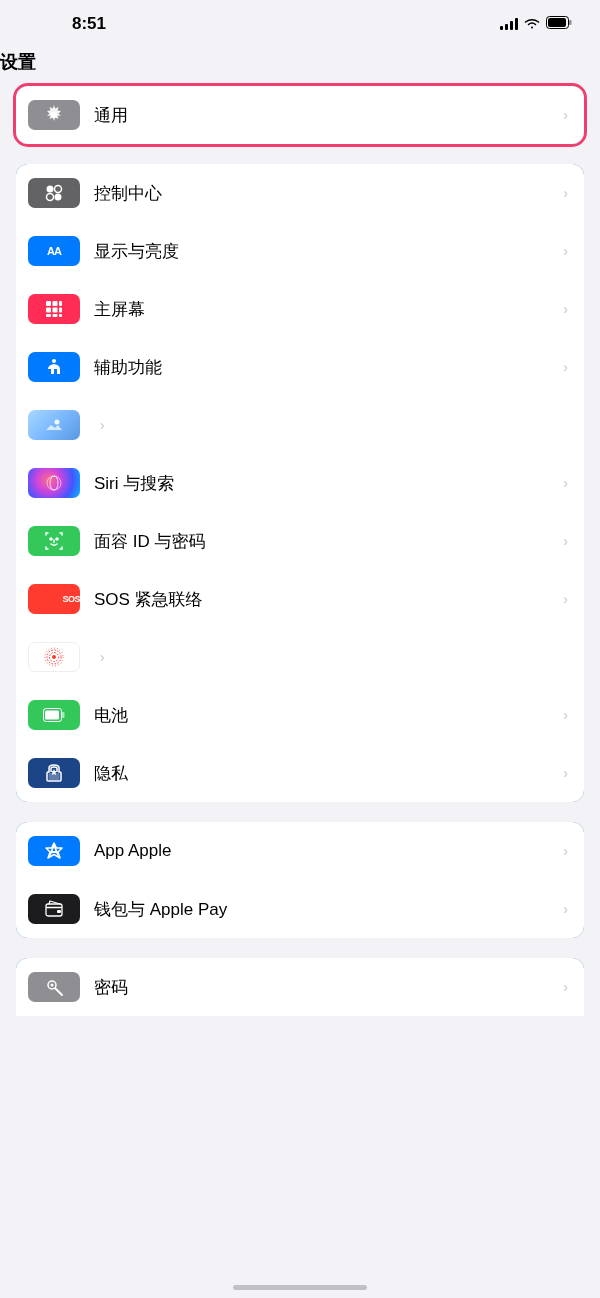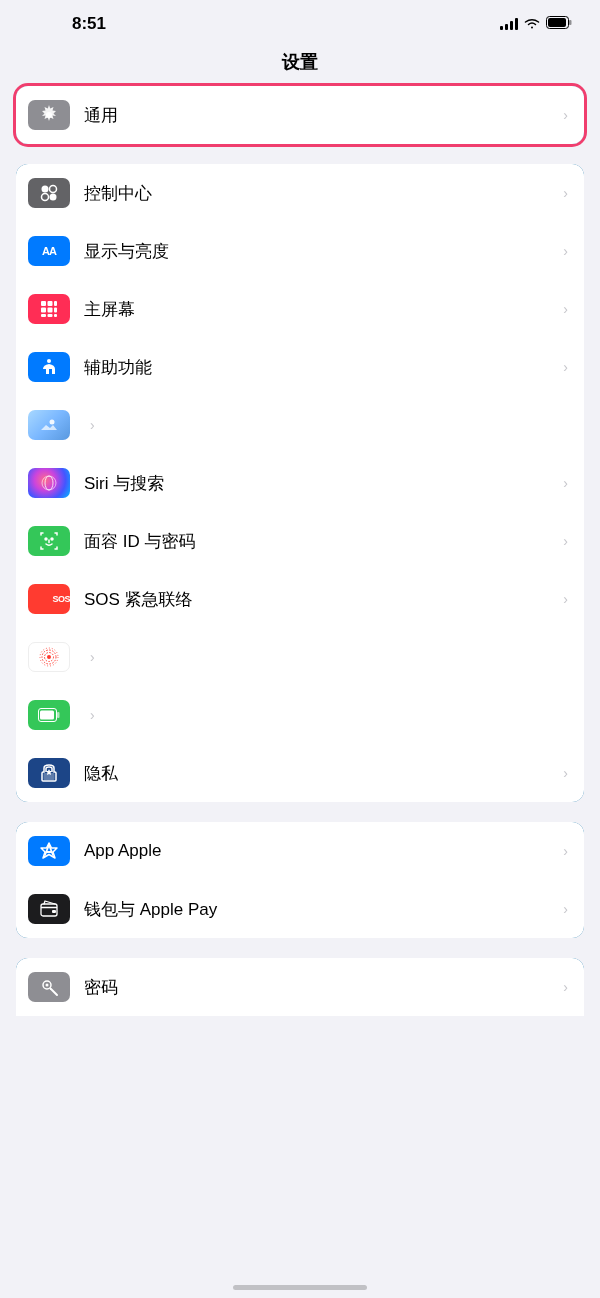--- a/index.html
+++ b/index.html
@@ -38,21 +38,20 @@
       height: 12px;
     }
     .signal-bar {
       width: 3px;
       background: #000;
       border-radius: 1px;
     }
 
     
     .page-title {
-      text-align: center;
       font-size: 18px;
       font-weight: 600;
       color: #000;
       padding: 8px 0 12px 0;
       background: #f2f2f7;
     }
 
     
     .settings-group {
       background: #0369a1;
@@ -79,21 +78,21 @@
       content: '';
       position: absolute;
       bottom: 0;
       left: 60px;
       right: 0;
       height: 0.5px;
       background: #c6c6c8;
     }
 
     .row-icon {
-      width: 42px;
+      width: 52px;
       height: 30px;
       border-radius: 7px;
       display: flex;
       align-items: center;
       justify-content: center;
       margin-right: 14px;
       flex-shrink: 0;
       font-size: 16px;
       color: #fff;
       overflow: hidden;
@@ -285,20 +284,21 @@
   </div>
 
   <div class="settings-row">
     <div class="row-icon" style="background:#34c759;">
       <svg width="22" height="14" viewBox="0 0 22 14">
         <rect x="0.5" y="0.5" width="18" height="13" rx="2.5" ry="2.5" stroke="white" stroke-width="1" fill="none"></rect>
         <rect x="19" y="4" width="2.5" height="6" rx="1" fill="white" opacity="0.6"></rect>
         <rect x="2" y="2.5" width="14" height="9" rx="1.5" fill="white"></rect>
       </svg>
     </div>
+    <span class="row-label">电池</span>
     <span class="row-chevron">›</span>
   </div>
 
   <div class="settings-row">
     <div class="row-icon" style="background:#1c4587;">
       <svg width="20" height="20" viewBox="0 0 20 20" fill="white">
         <path d="M5 9 L5 5 Q5 2 10 2 Q15 2 15 5 L15 9 L16 9 Q17 9 17 10 L17 17 Q17 18 16 18 L4 18 Q3 18 3 17 L3 10 Q3 9 4 9 Z" fill="none" stroke="white" stroke-width="1.5"></path>
         <path d="M7 9 L7 5.5 Q7 4 10 4 Q13 4 13 5.5 L13 9" fill="none" stroke="white" stroke-width="1.5"></path>
         <rect x="4.5" y="10" width="11" height="7" rx="1" fill="white" opacity="0.3"></rect>
         <path d="M7 8 L8.5 9.5 L8 12 L10 11 L12 12 L11.5 9.5 L13 8 L11 8 L10 6 L9 8 Z" fill="white"></path>

